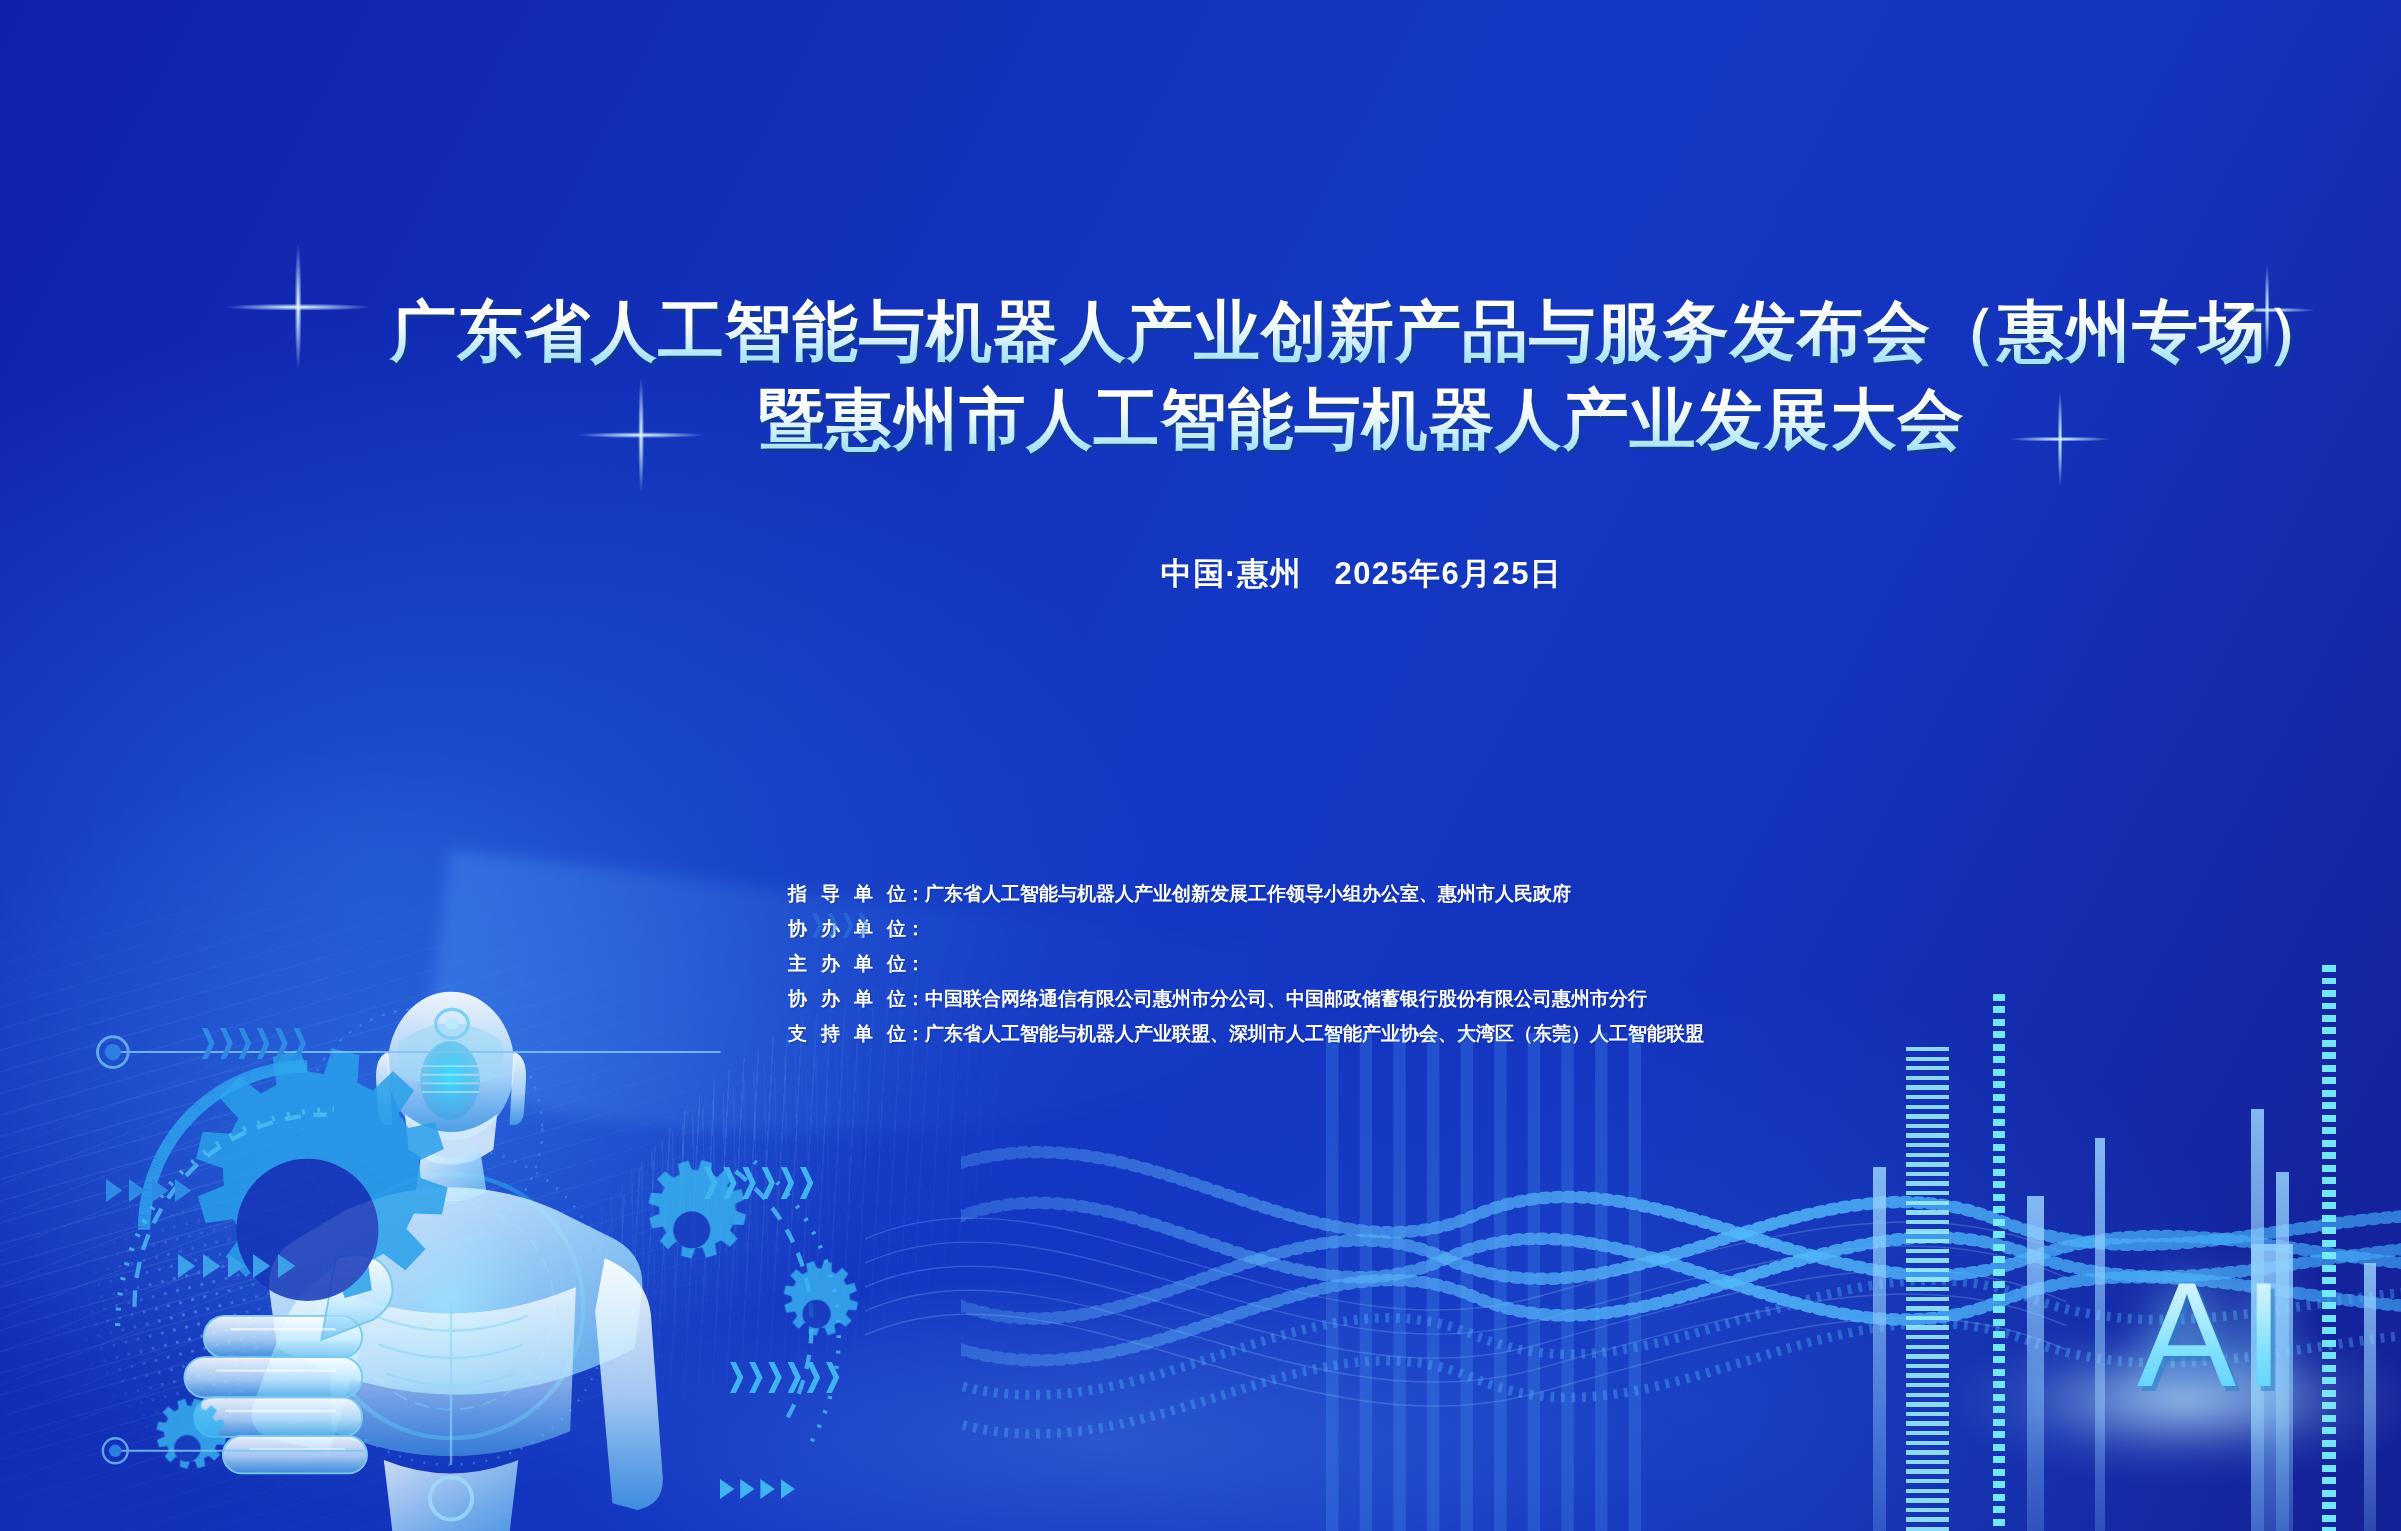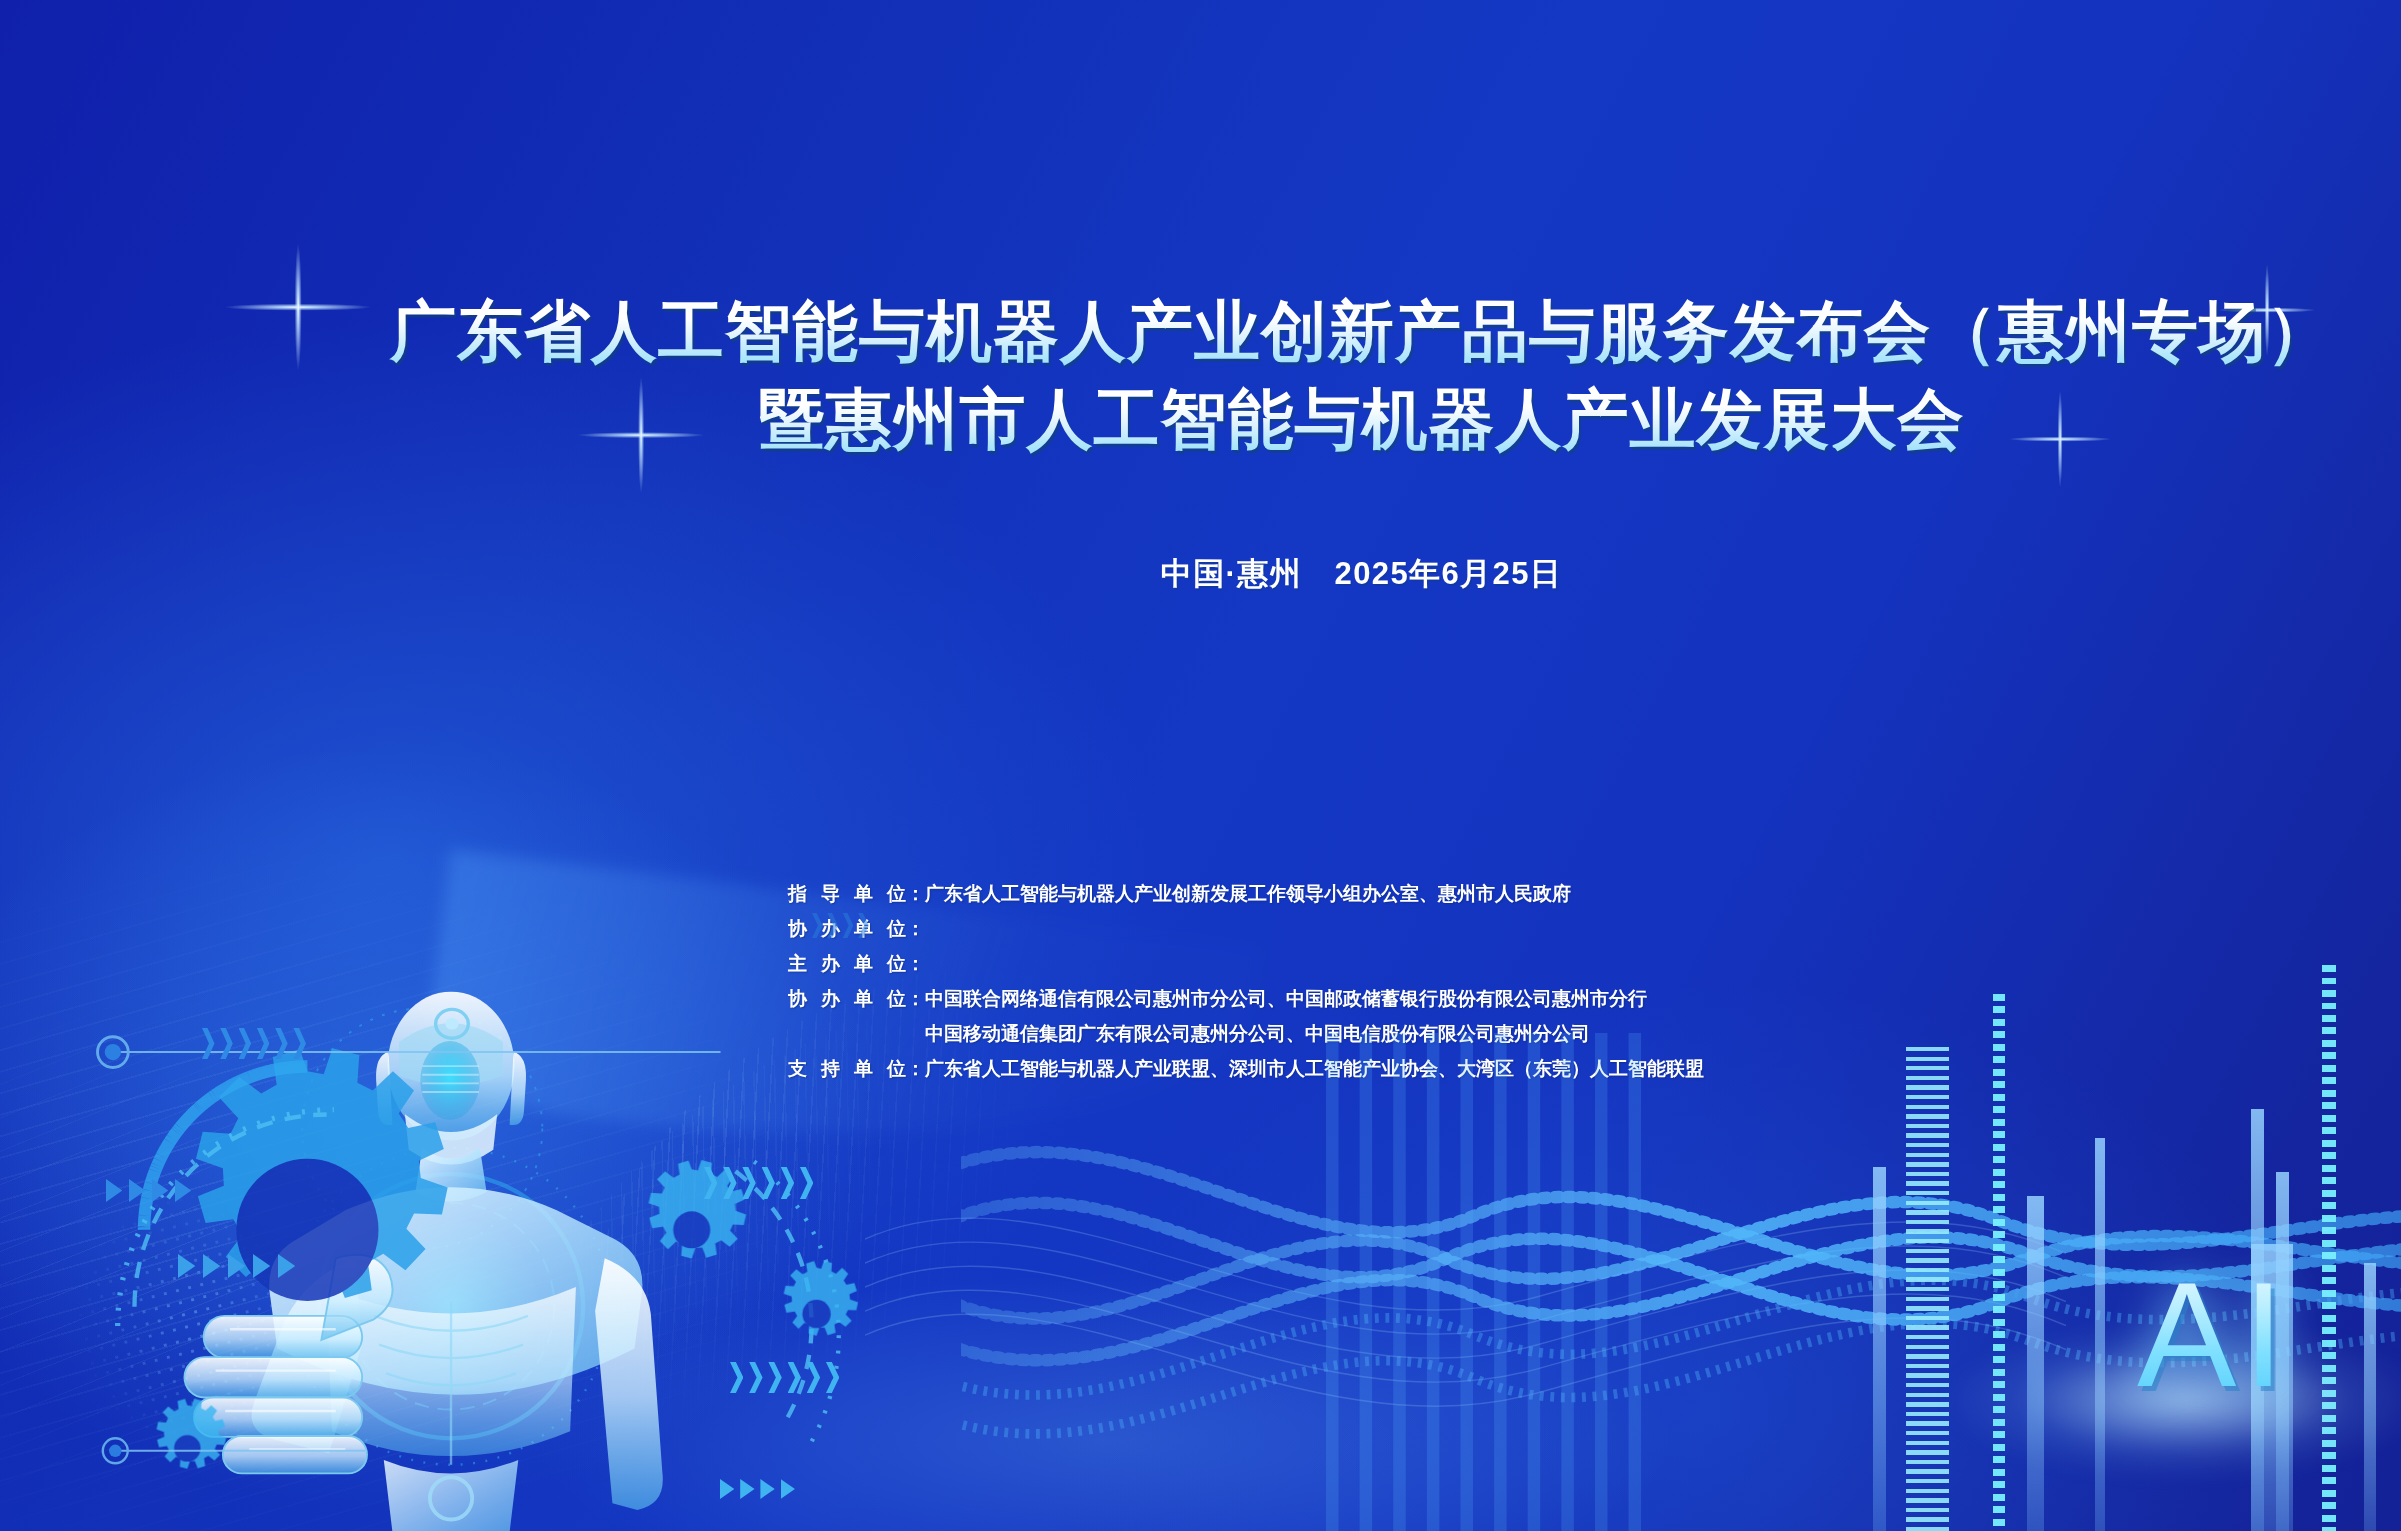--- a/index.html
+++ b/index.html
@@ -228,25 +228,20 @@
         <span class="org-colon">：</span>
       </div>
       <div class="org-row">
         <span class="org-label">主办单位</span>
         <span class="org-colon">：</span>
       </div>
       <div class="org-row">
         <span class="org-label">协办单位</span>
         <span class="org-colon">：</span>
         <span class="org-value">中国联合网络通信有限公司惠州市分公司、中国邮政储蓄银行股份有限公司惠州市分行</span>
-      </div>
-      <div class="org-row cont">
-        <span class="org-label">协办单位</span>
-        <span class="org-colon">：</span>
-        <span class="org-value">中国移动通信集团广东有限公司惠州分公司、中国电信股份有限公司惠州分公司</span>
       </div>
       <div class="org-row">
         <span class="org-label">支持单位</span>
         <span class="org-colon">：</span>
         <span class="org-value">广东省人工智能与机器人产业联盟、深圳市人工智能产业协会、大湾区（东莞）人工智能联盟</span>
       </div>
     </div>
 
   <div class="robot">
     <svg viewBox="0 0 1320 1270" xmlns="http://www.w3.org/2000/svg">

